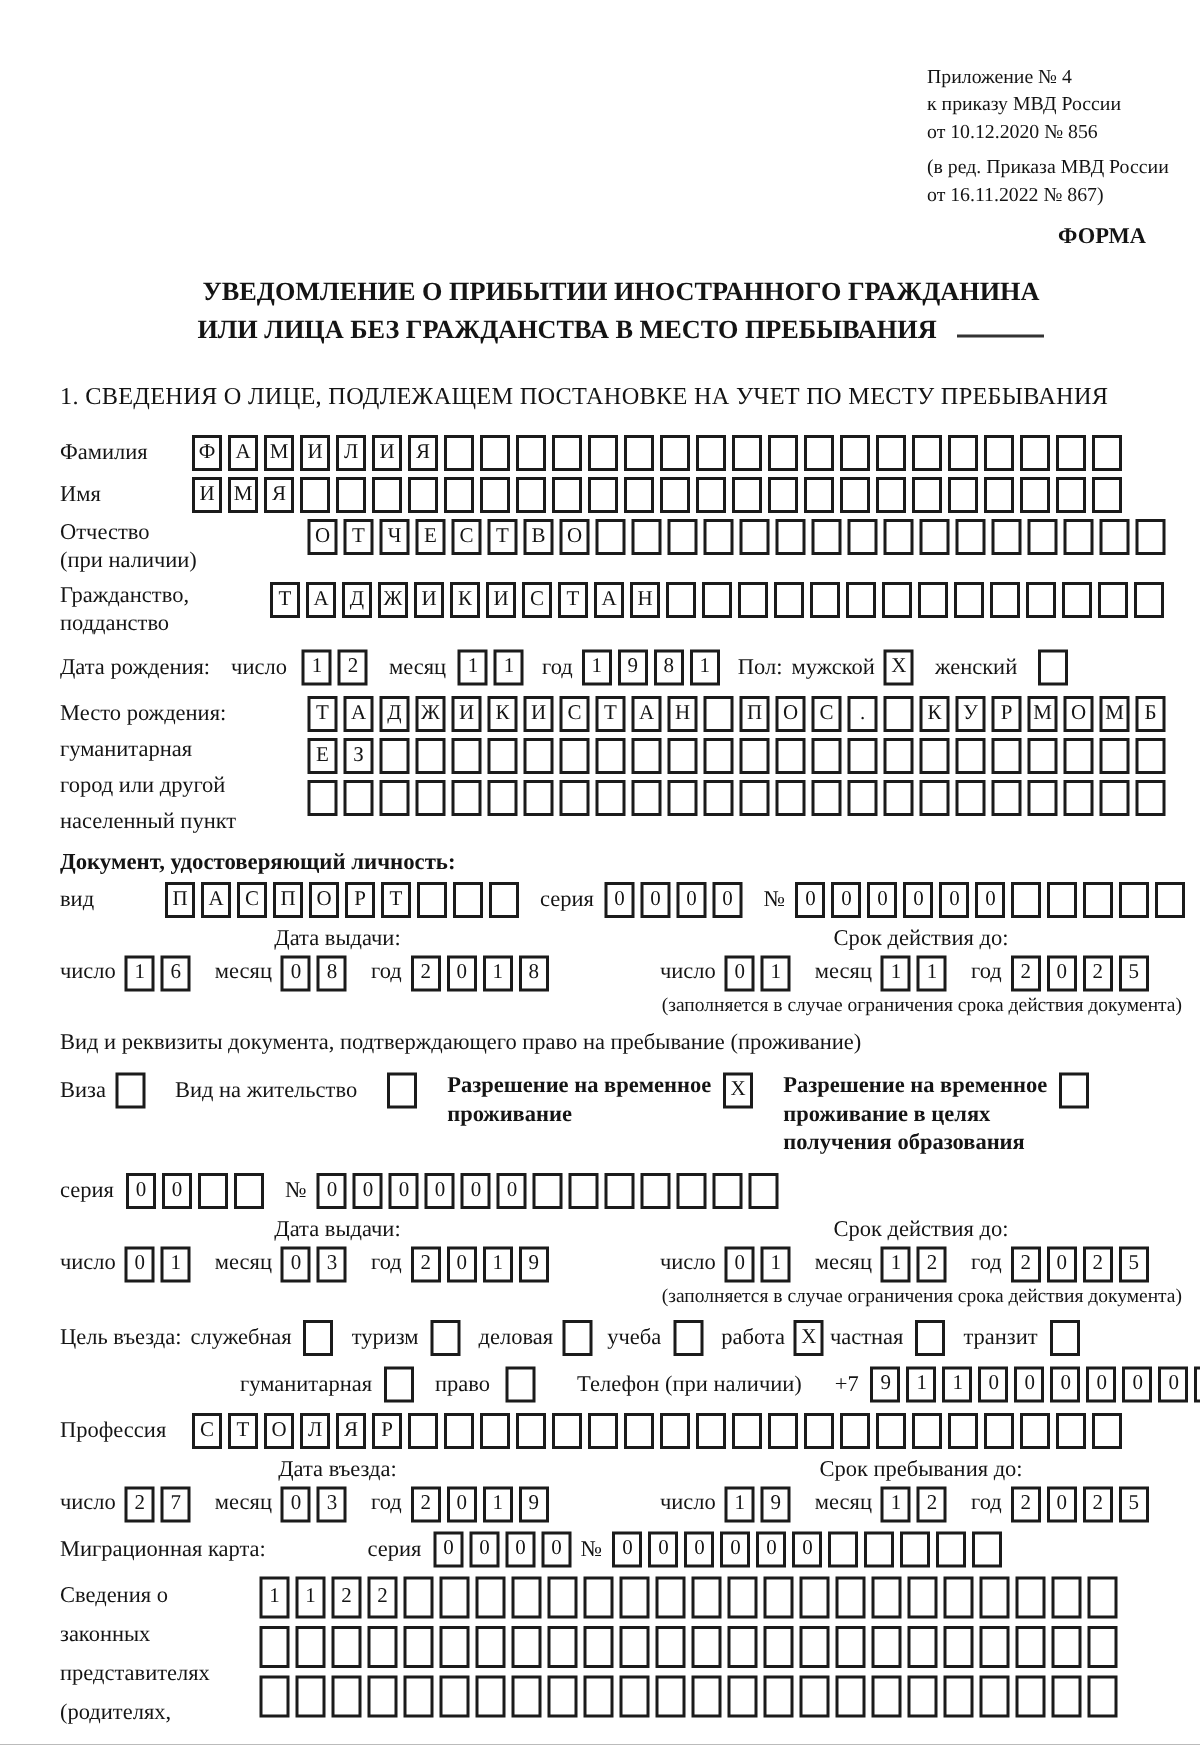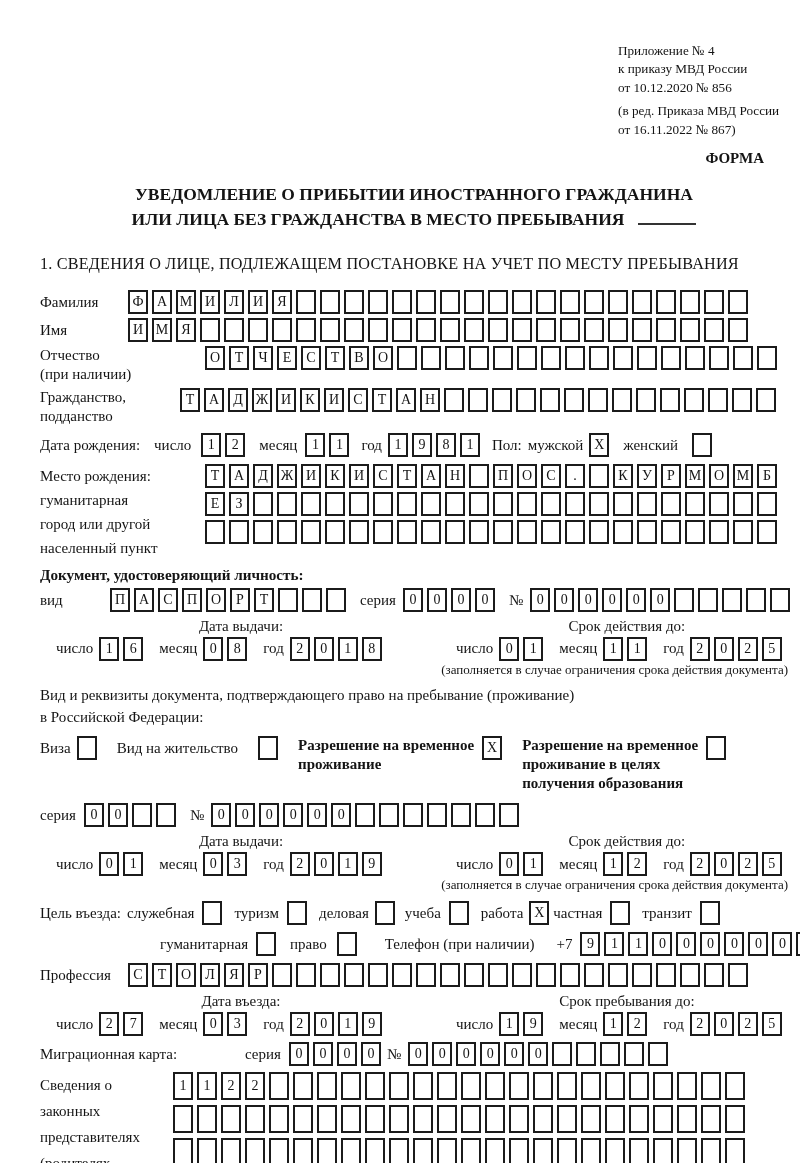--- a/index.html
+++ b/index.html
@@ -25,21 +25,21 @@
     font:14px/20px "Liberation Serif","DejaVu Serif",serif;}
   .lbl{flex:none;line-height:19px;}
   .lh{line-height:24px;flex:none;}
   .w88{width:88px;}.w165{width:165px;}.w140{width:140px;}.w70{width:70px;}
   .w133{width:133px;}.w205{width:205px;}
   .mt5{margin-top:4px;}
   .ml6{margin-left:6px;}.ml8{margin-left:8px;}.ml10{margin-left:10px;}.ml16{margin-left:16px;}
   .it{margin:0 7px 0 10px;line-height:24px;flex:none;}
   .center-bold{text-align:left;font-weight:bold;margin-top:6px;font-size:15.2px;}
   
-  .dates{display:flex;margin-top:6px;margin-left:16px;}
+  .dates{display:flex;margin-top:6px;}
   .dcol{width:370px;flex:none;}
   .dcol.rt{flex:1;padding-left:30px;}
   .dhead{text-align:center;}
   .dline{display:flex;align-items:center;margin-top:2px;}
   .dline .t{margin-right:6px;flex:none;}
   .dline .cells{margin-right:12px;}
   .rnote{font-size:13px;text-align:right;margin-top:1px;}
   
   .visa{margin-top:8px;}
   .cb{line-height:19px;flex:none;font-weight:bold;}
@@ -398,21 +398,20 @@
             <span class="cell">2</span>
             <span class="cell">5</span>
           </div>
       </div>
     </div>
   </div>
   <div class="rnote">(заполняется в случае ограничения срока действия документа)</div>
 
   <div class="intro">
     <div>Вид и реквизиты документа, подтверждающего право на пребывание (проживание)</div>
-    <div>в Российской Федерации:</div>
   </div>
 
   <div class="row visa">
     <span class="lh">Виза</span>
     <span class="cell ml6"></span>
     <span class="lh ml16">Вид на жительство</span>
     <span class="cell" style="margin-left:20px"></span>
     <div class="cb ml16">
       <div>Разрешение на временное</div>
       <div>проживание</div>

